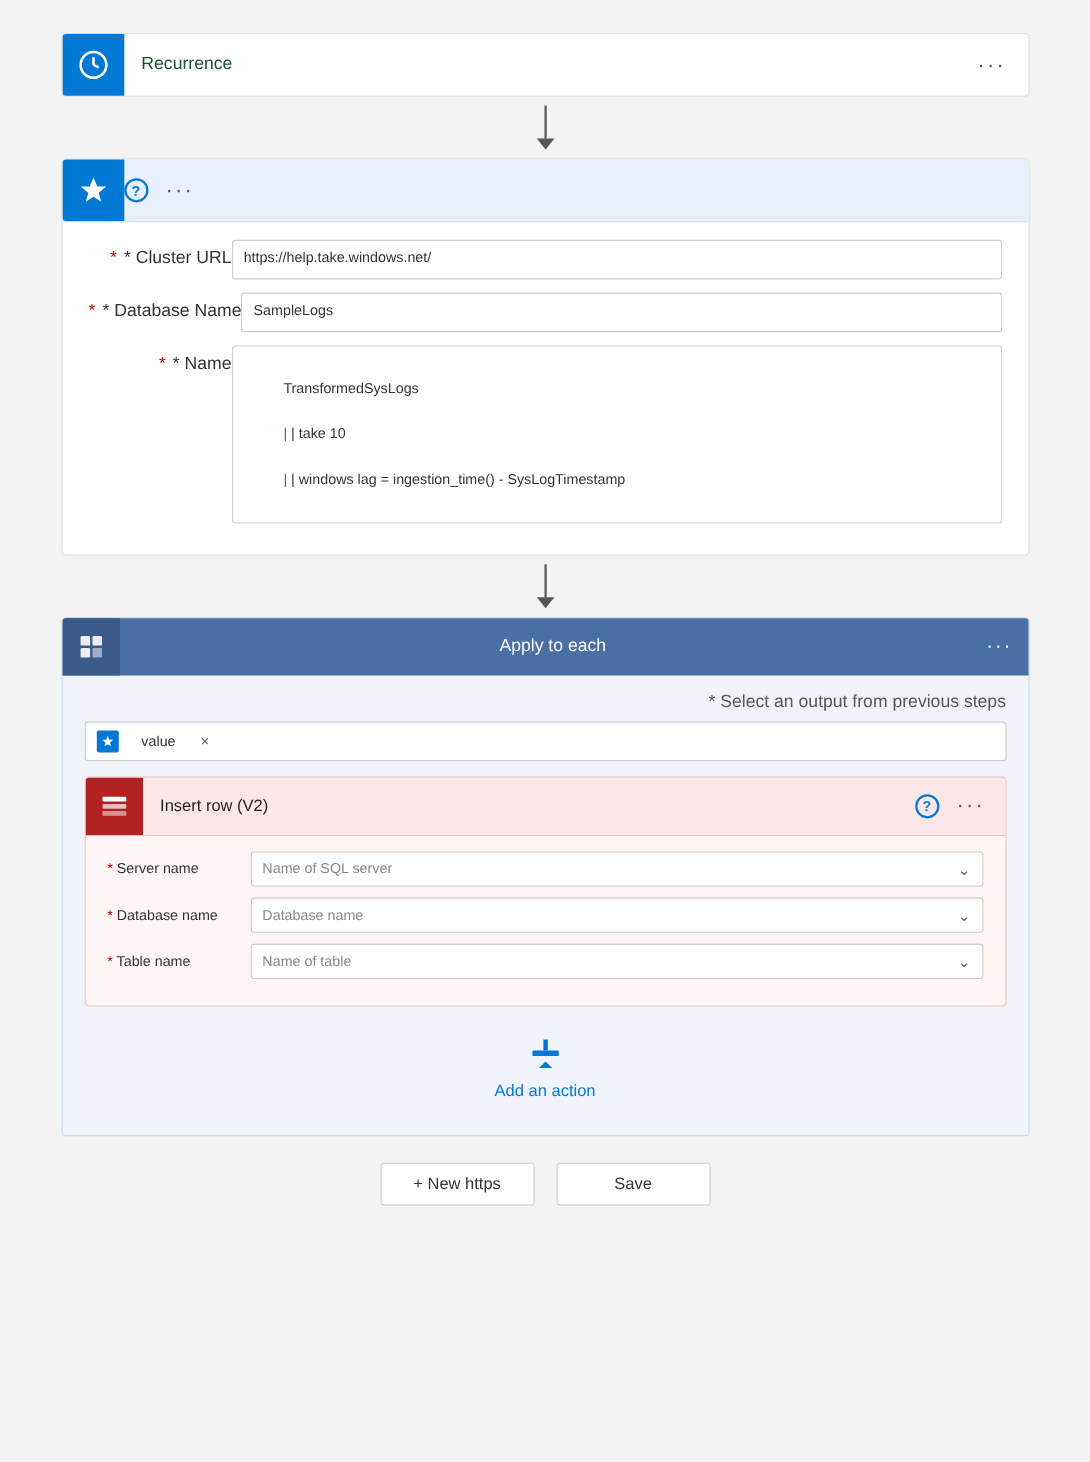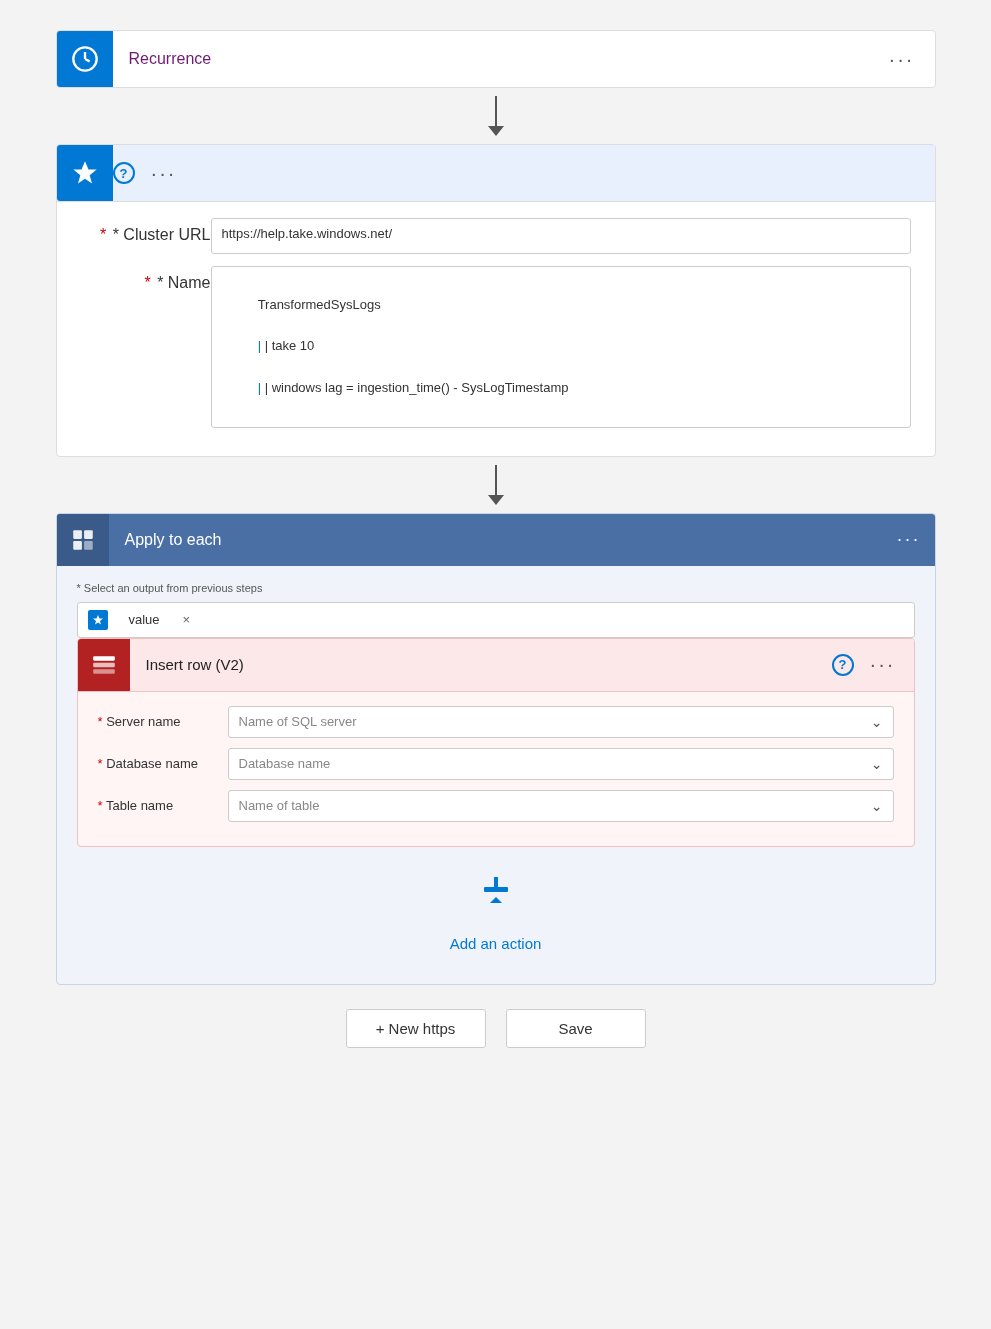--- a/index.html
+++ b/index.html
@@ -44,21 +44,21 @@
     .card-icon svg {
       width: 28px;
       height: 28px;
       fill: #fff;
     }
     .card-title {
       flex: 1;
       padding: 0 16px;
       font-size: 16px;
       font-weight: 500;
-      color: #701a75;
+      color: #14532d;
     }
     .card-actions {
       display: flex;
       align-items: center;
       gap: 12px;
       padding-right: 16px;
     }
     .help-icon {
       width: 22px;
       height: 22px;
@@ -167,33 +167,35 @@
       justify-content: center;
       background: #3a5a8a;
       border-radius: 3px 0 0 0;
     }
     .apply-title {
       flex: 1;
       padding: 0 16px;
       font-size: 16px;
       font-weight: 500;
       color: #fff;
+      text-align: center;
     }
     .apply-actions {
       display: flex;
       align-items: center;
       padding-right: 14px;
     }
     .apply-body {
       padding: 16px 20px;
     }
     .select-label {
-      font-size: 11px;
+      font-size: 16px;
       color: #555;
       margin-bottom: 8px;
+      text-align: right;
     }
     .value-tag-container {
       border: 1px solid #ccc;
       border-radius: 3px;
       background: #fff;
       padding: 6px 10px;
       display: flex;
       align-items: center;
       gap: 21px;
       min-height: 36px;
@@ -214,21 +216,21 @@
       color: #666;
       cursor: pointer;
       margin-left: 2px;
     }
 
     
     .insert-card {
       background: #fff5f5;
       border: 1px solid #f0c0c0;
       border-radius: 4px;
-      margin-top: 0;
+      margin-top: 14px;
     }
     .insert-header {
       background: #fce8e8;
       border-bottom: 1px solid #f0c0c0;
       display: flex;
       align-items: center;
       min-height: 52px;
       border-radius: 3px 3px 0 0;
     }
     .insert-icon { background: #b22222; width: 52px; height: 52px; display: flex; align-items: center; justify-content: center; border-radius: 3px 0 0 0; }
@@ -260,21 +262,21 @@
     .add-action-area {
       display: flex;
       flex-direction: column;
       align-items: center;
       padding: 24px 0 16px 0;
     }
     .add-action-btn {
       display: flex;
       flex-direction: column;
       align-items: center;
-      gap: 20px;
+      gap: 0;
       cursor: pointer;
       background: none;
       border: none;
     }
     .add-action-icon-wrap {
       width: 44px;
       height: 44px;
       display: flex;
       align-items: center;
       justify-content: center;
@@ -352,20 +354,26 @@
         <div class="help-icon">?</div>
         <button class="ellipsis-btn">···</button>
       </div>
     </div>
     <div class="card-body">
       <div class="field-row">
         <div class="field-label">
           <span class="required">*</span> <span>* Cluster URL</span>
         </div>
         <div class="field-input">https://help.take.windows.net/</div>
+      </div>
+      <div class="field-row">
+        <div class="field-label">
+          <span class="required">*</span> <span>* Database Name</span>
+        </div>
+        <div class="field-input">SampleLogs</div>
       </div>
       <div class="field-row">
         <div class="field-label">
           <span class="required">*</span> <span>* Name</span>
         </div>
         <div class="field-input multiline">
           <span>TransformedSysLogs</span><br>
           <span class="kql-pipe">|</span> <span style="display:inline">| take 10</span><br>
           <span class="kql-pipe">|</span> <span style="display:inline">| windows lag = ingestion_time() - SysLogTimestamp</span>
         </div>

